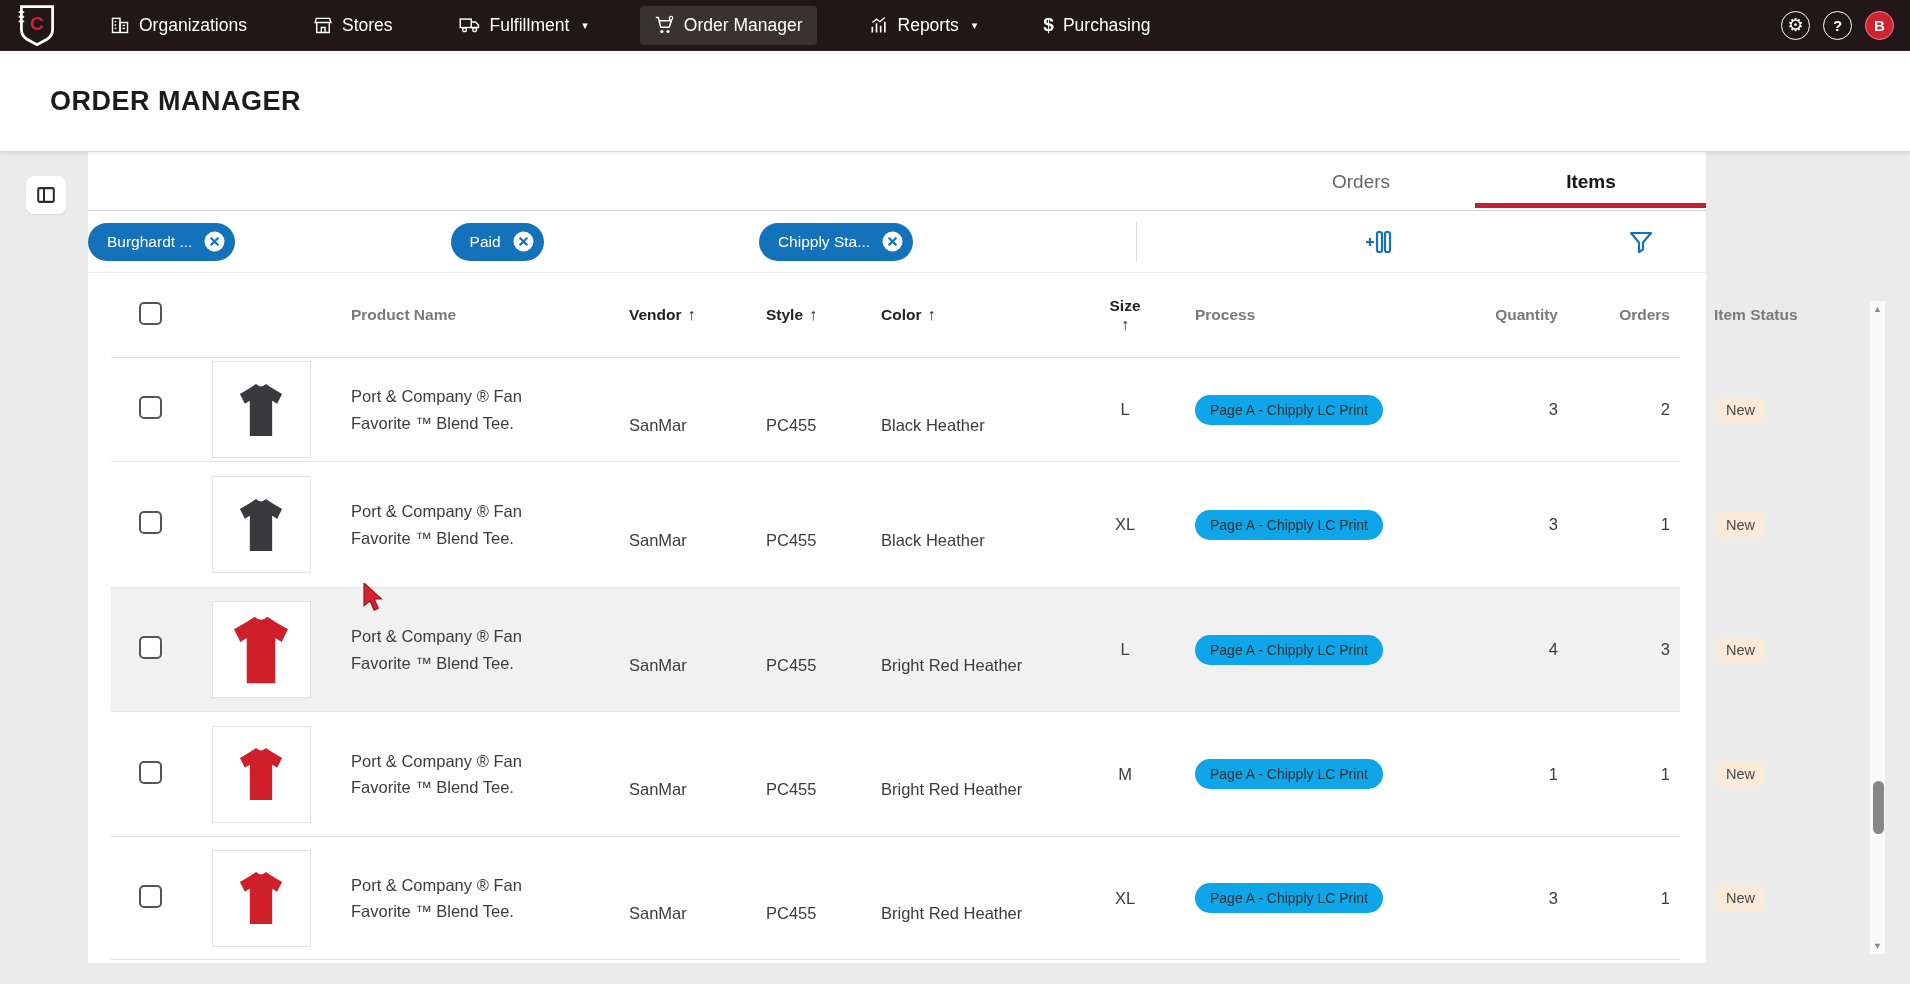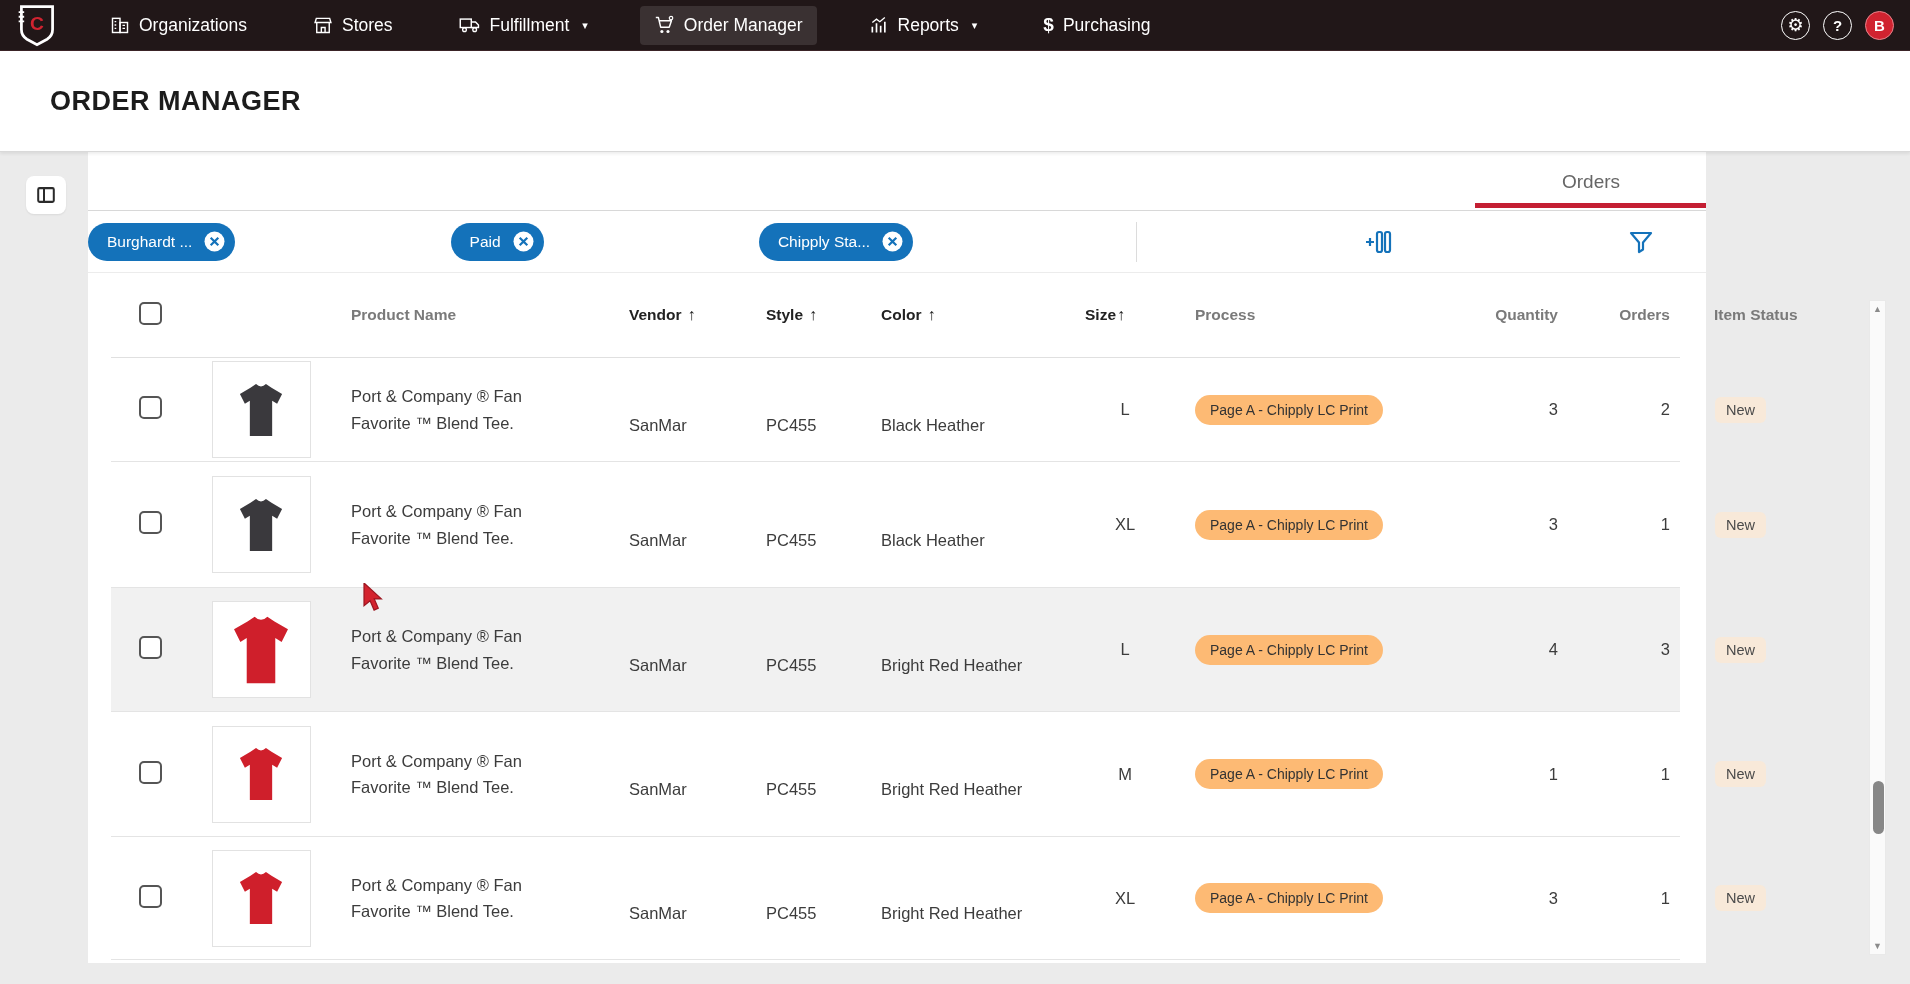--- a/index.html
+++ b/index.html
@@ -59,39 +59,39 @@
   
   .table { margin:0 26px 0 23px; }
   .grid { display:grid;
     grid-template-columns:80px 140px 280px 137px 115px 222px 80px 290px 107px 112px 196px;
     align-items:center; }
   .thead { height:85px; border-bottom:1px solid #e0e0e0; }
   .th { font-size:15.5px; font-weight:600; color:#7a7a7a; }
   .th.sorted { color:#222; font-weight:700; display:flex; align-items:center; gap:6px; }
   .th.pad { padding-left:18px; }
   .sort-arrow { font-size:16px; font-weight:400; color:#222; }
-  .th-size { display:flex; align-items:center; gap:1px; color:#222; font-weight:700; font-size:15.5px; }
+  .th-size { display:flex; flex-direction:column; align-items:center; gap:1px; color:#222; font-weight:700; font-size:15.5px; }
   .th.right, .cell.right { text-align:right; padding-right:4px; display:block; }
   .th.process-h { padding-left:30px; }
   .th.status-h { padding-left:40px; }
 
   .trow { border-bottom:1px solid #e4e4e4; cursor:pointer; }
   .trow.highlight { background:#f1f1f1; }
   .cell { font-size:16.5px; color:#3c3c3c; }
   .cell.pad { padding-left:18px;margin-top:31px; }
   .cell.center { text-align:center; }
   .checkbox { width:23px; height:23px; border:2px solid #555; border-radius:5px; background:#fff;
     display:inline-block; cursor:pointer; margin-left:28px; }
   .thead .checkbox { background:transparent; }
   .thumb { width:99px; height:97px; background:#fff; border:1px solid #e2e2e2;
     display:flex; align-items:center; justify-content:center; margin:0 auto; overflow:hidden; }
   .thumb svg { display:block; }
   .thumb.zoomed svg { transform:scale(1.28); }
   .product-text { display:inline-block; max-width:200px; padding-left:20px; line-height:1.6; }
-  .process-chip { display:inline-block; margin-left:30px; background:#fdba74; border-radius:16px;
+  .process-chip { display:inline-block; margin-left:30px; background:#0ea5e9; border-radius:16px;
     padding:7px 15px; font-size:14px; color:#333; white-space:nowrap; }
   .badge { display:inline-block; margin-left:41px; background:#f8e9d9; border-radius:6px;
     padding:5px 11px; font-size:14.5px; color:#4a4a4a; }
 
   
   .scrollbar { position:absolute; left:1781px; top:148px; width:17px; height:655px;
     background:#fafafa; border:1px solid #e9e9e9; display:flex; flex-direction:column;
     align-items:center; justify-content:space-between; padding:2px 0; }
   .scroll-arrow { font-size:9px; color:#8a8a8a; line-height:12px; cursor:pointer; }
   .scroll-thumb { position:absolute; left:3px; top:480px; width:11px; height:53px;
@@ -189,20 +189,21 @@
     <svg width="22" height="22" viewBox="0 0 24 24">
       <rect x="3.5" y="4.5" width="17" height="15" rx="1.5" fill="none" stroke="#2b2b2b" stroke-width="2.2"></rect>
       <path d="M9.8 4.5 V19.5" stroke="#2b2b2b" stroke-width="2.2"></path>
     </svg>
   </button>
 
   <div class="panel">
 
     <div class="tabs-row">
       <div class="tab">Orders</div>
+      <div class="tab active">Items</div>
       <div class="active-tab-indicator"></div>
     </div>
 
     <div class="chips-row">
       <div class="chip">
         <span>Burghardt ...</span>
         <span class="x">
           <svg width="21" height="21" viewBox="0 0 21 21">
               <circle cx="10.5" cy="10.5" r="10" fill="#fff"></circle>
               <path d="M6.7 6.7 l7.6 7.6 M14.3 6.7 l-7.6 7.6" stroke="#1472ba" stroke-width="2.2"></path>

